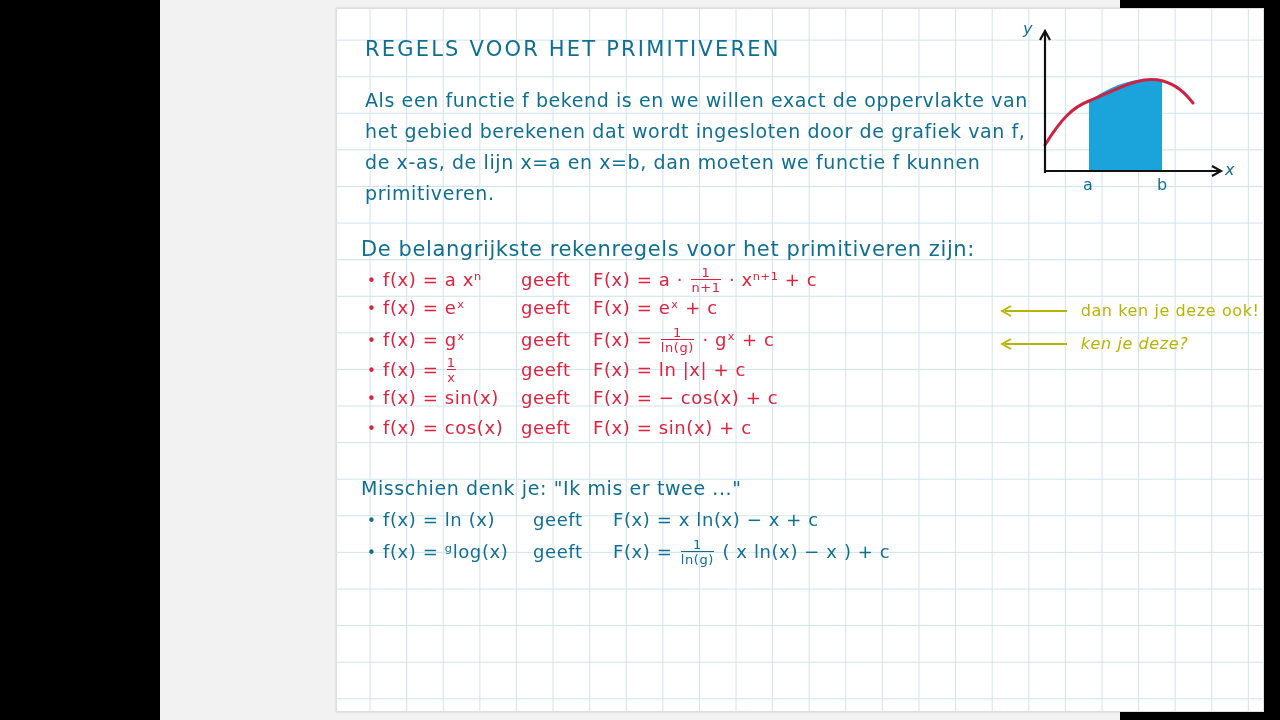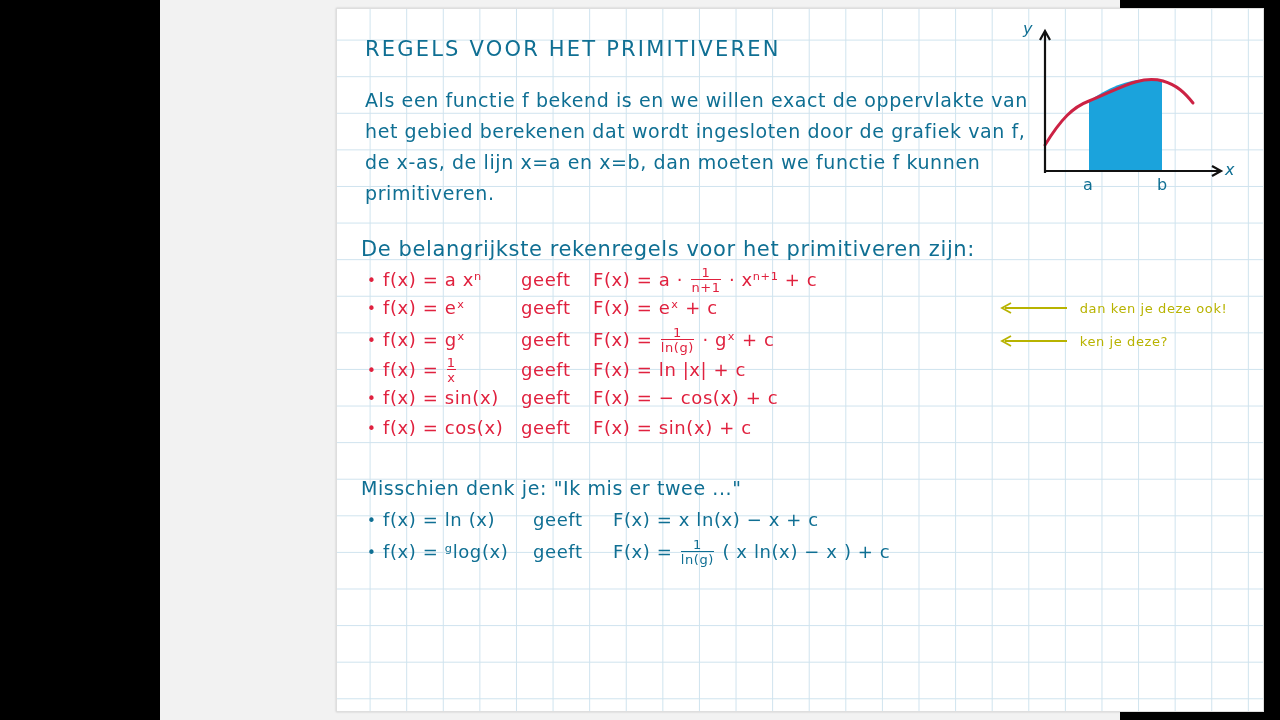--- a/index.html
+++ b/index.html
@@ -133,26 +133,26 @@
     position: absolute;
     left: 24px;
     top: 562px;
     font-size: 19px;
     color: #0f6f93;
   }
 
   
   .annot {
     position: absolute;
-    font-size: 13px;
+    font-size: 16px;
     color: #b8b300;
     white-space: nowrap;
   }
   #annot1 { left: 660px; top: 292px; }
-  #annot2 { left: 660px; top: 325px; }
+  #annot2 { left: 660px; top: 325px; font-style: italic; }
   .arrow-line {
     display: inline-block;
     vertical-align: middle;
     margin-right: 6px;
   }
 
   
   .frac {
     display: inline-block;
     vertical-align: middle;

